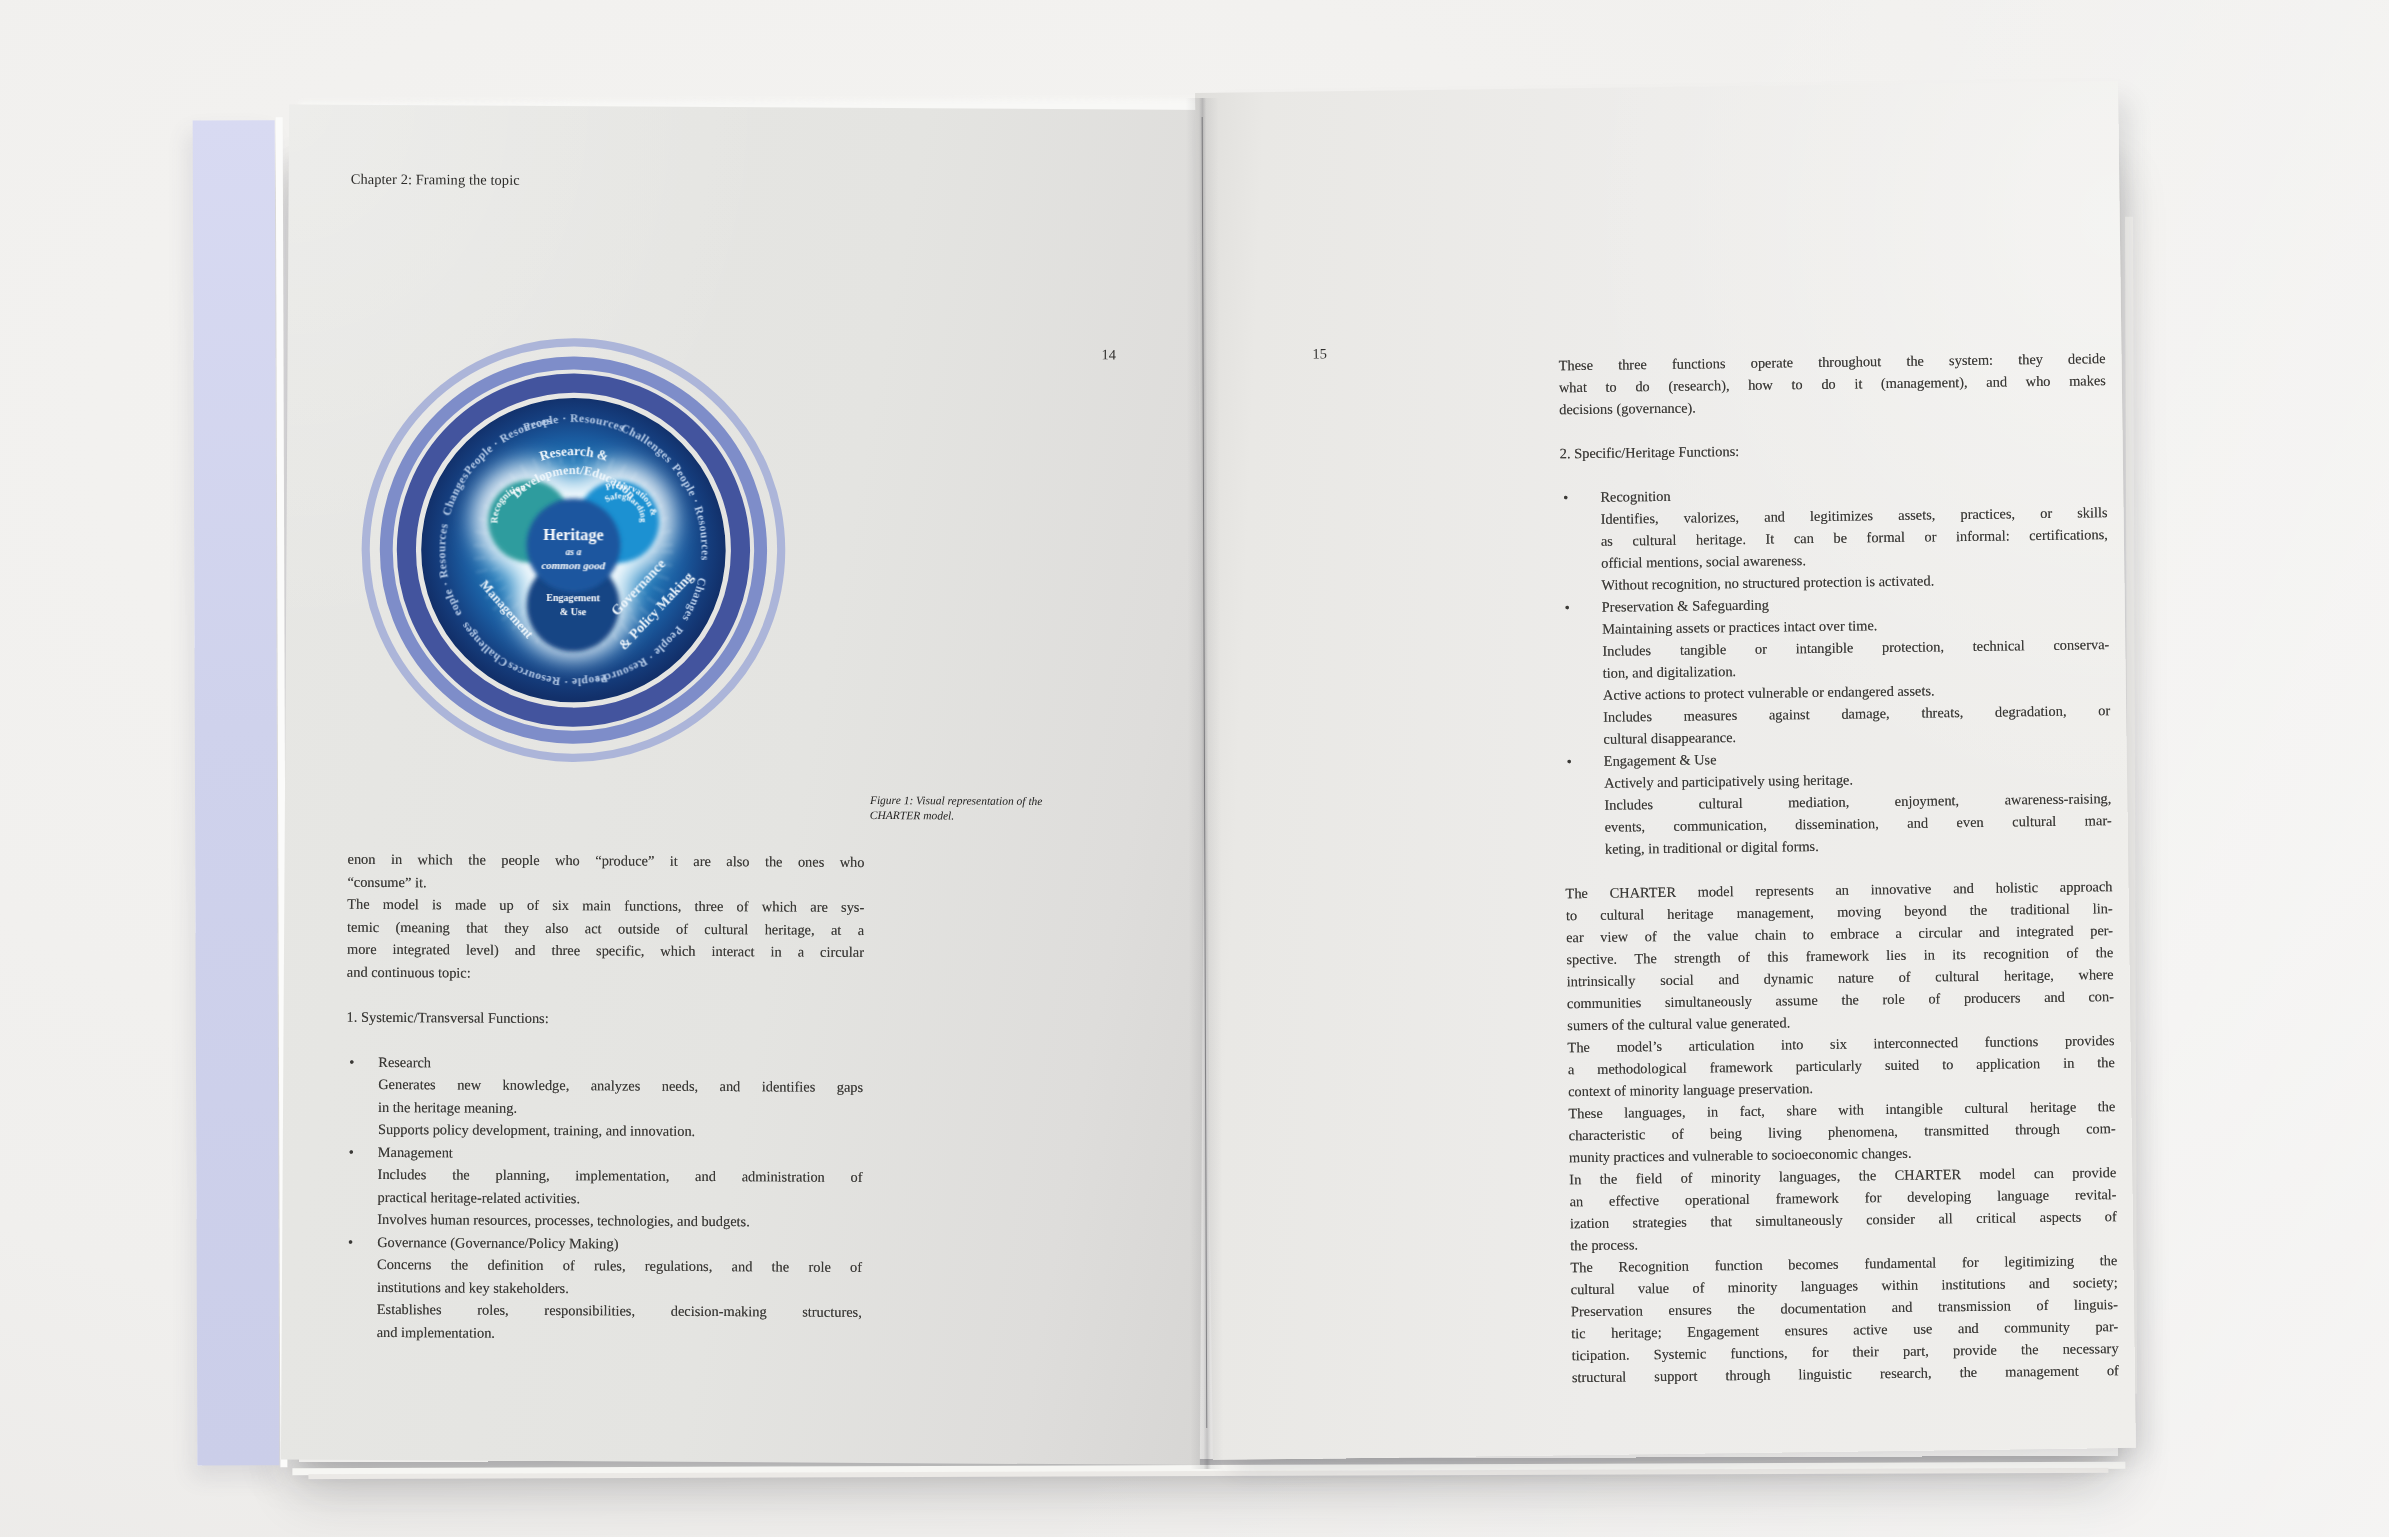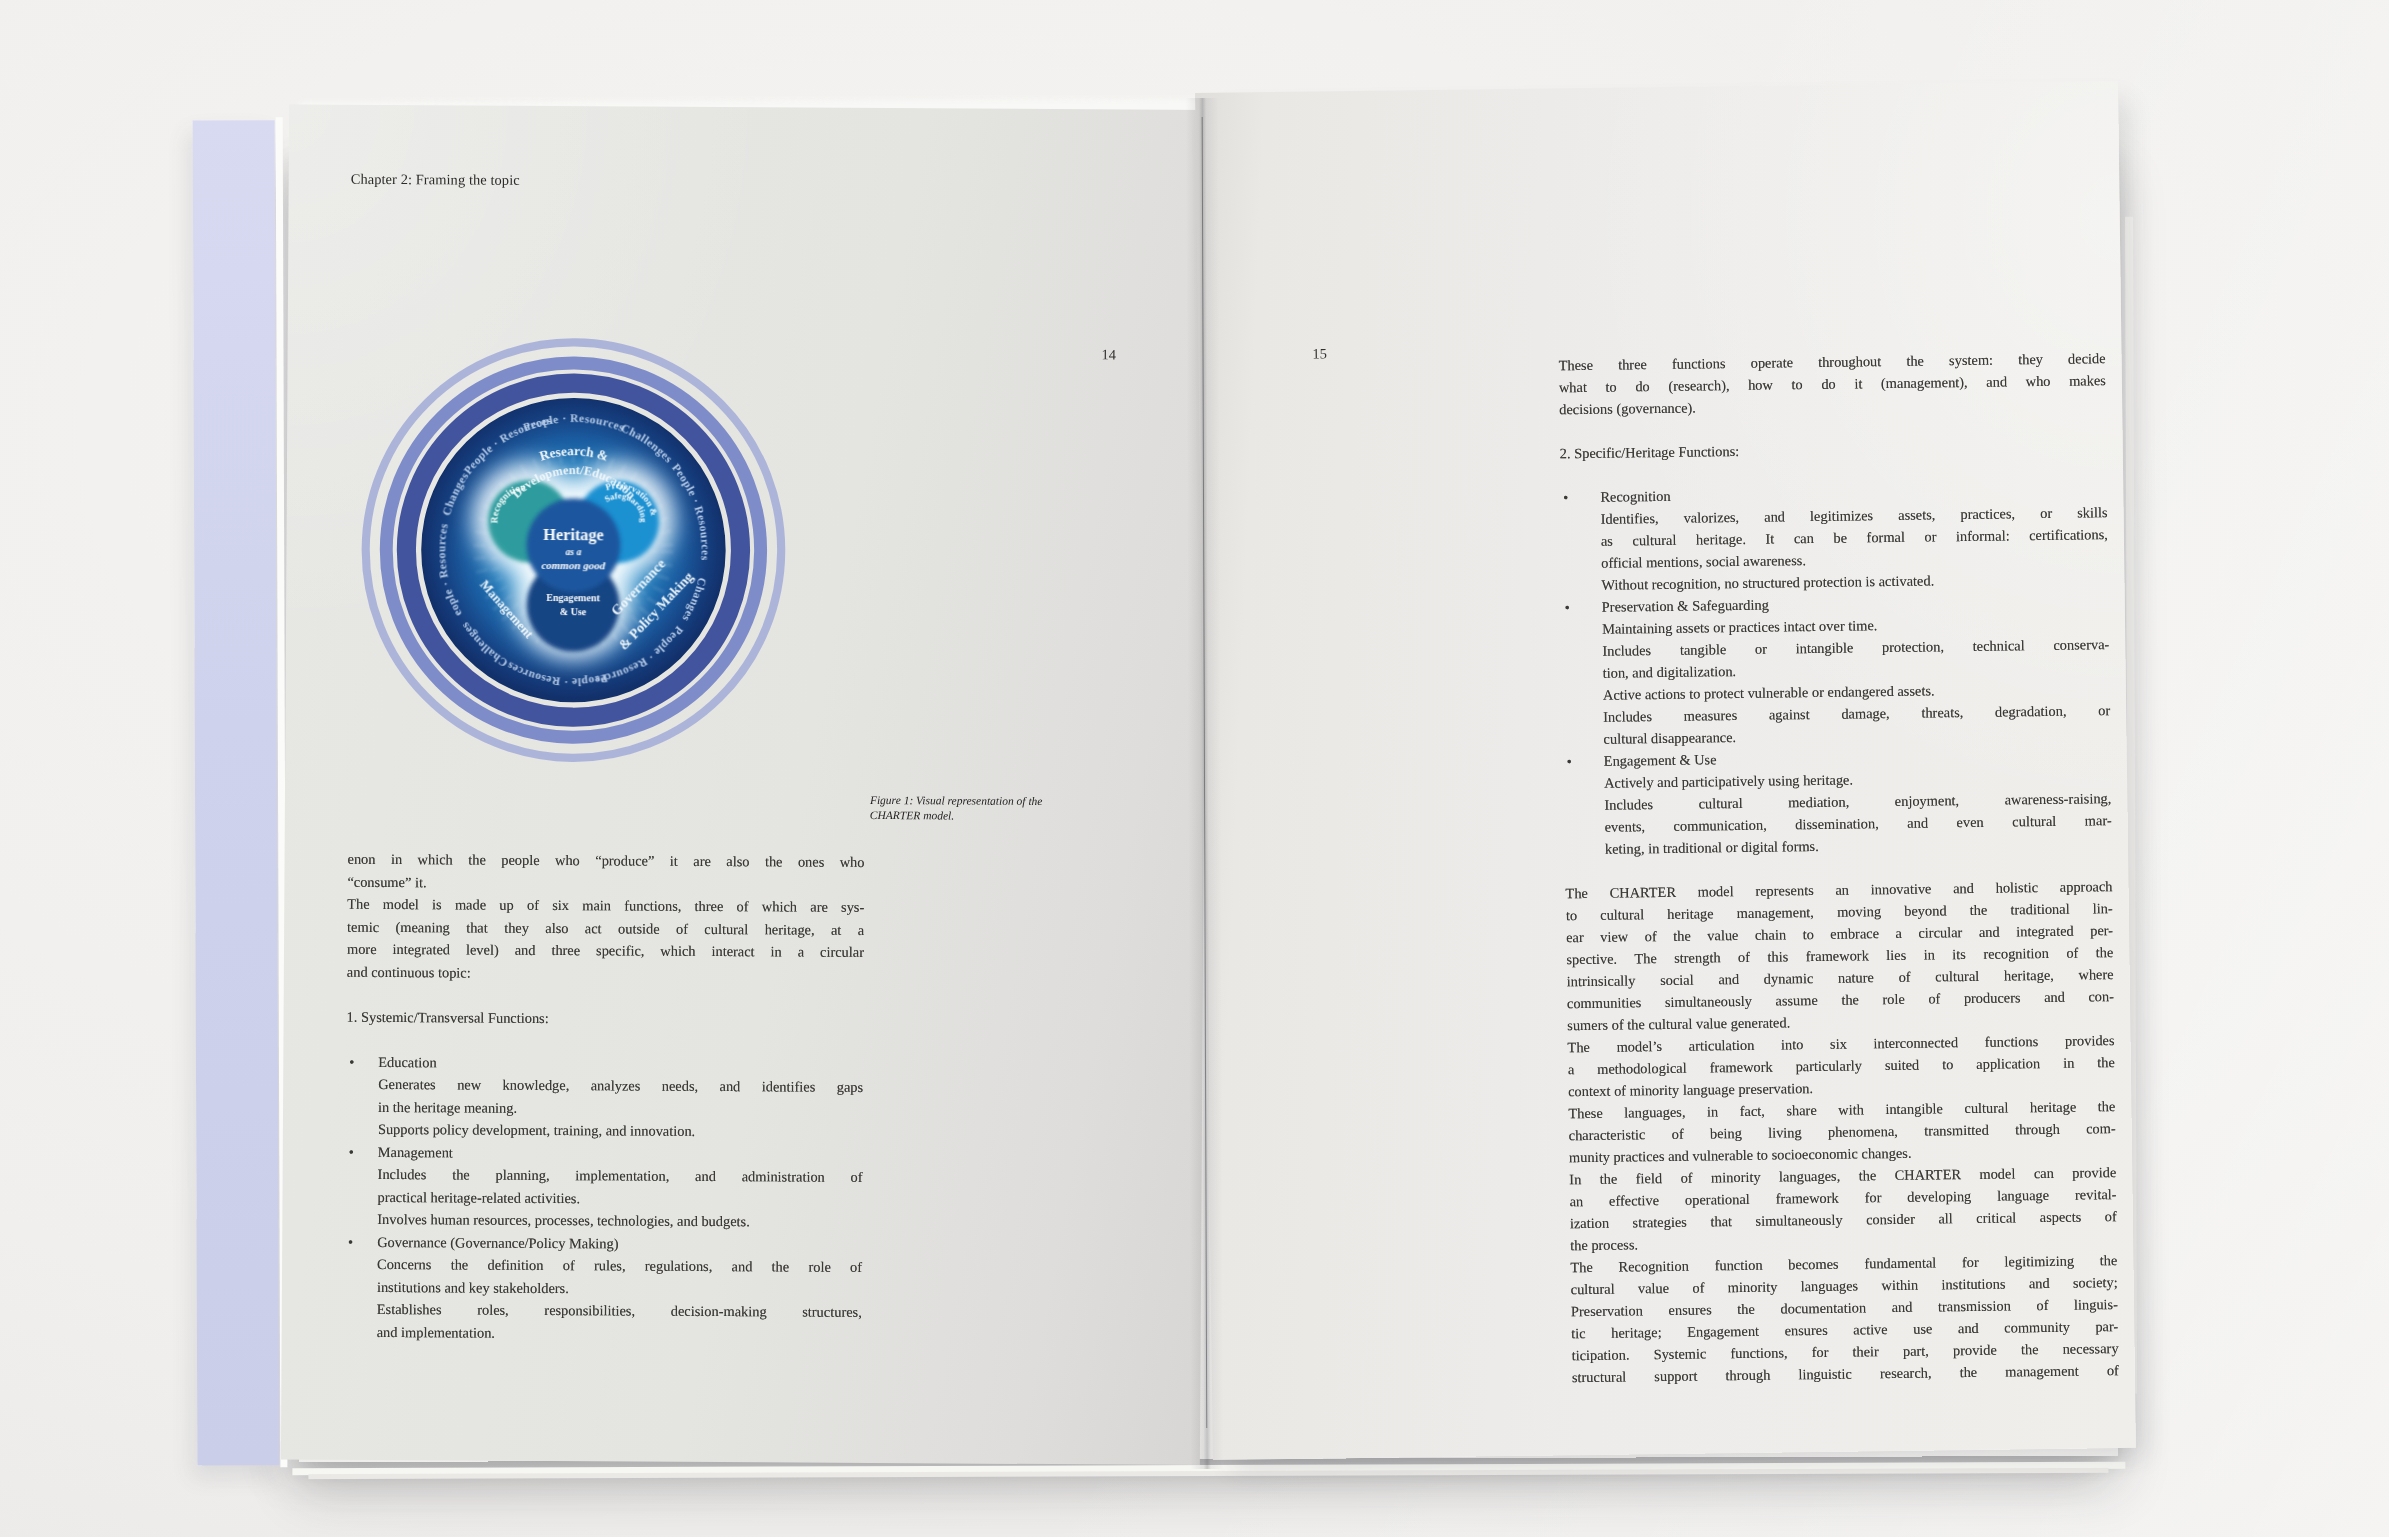--- a/index.html
+++ b/index.html
@@ -164,21 +164,21 @@
       </div>
 
       <div class="body-text bt-left" id="left-lines">
           <div class="line just"><span>enon in which the people who “produce” it are also the ones who</span></div>
           <div class="line"><span>“consume” it.</span></div>
           <div class="line just"><span>The model is made up of six main functions, three of which are sys-</span></div>
           <div class="line just"><span>temic (meaning that they also act outside of cultural heritage, at a</span></div>
           <div class="line just"><span>more integrated level) and three specific, which interact in a circular</span></div>
           <div class="line"><span>and continuous topic:</span></div>
           <div class="line gap"><span>1. Systemic/Transversal Functions:</span></div>
-          <div class="line gap bul"><span class="bullet">•</span><span>Education</span></div>
+          <div class="line gap bul"><span class="bullet">•</span><span>Research</span></div>
           <div class="line just ind"><span>Generates new knowledge, analyzes needs, and identifies gaps</span></div>
           <div class="line ind"><span>in the heritage meaning.</span></div>
           <div class="line ind"><span>Supports policy development, training, and innovation.</span></div>
           <div class="line bul"><span class="bullet">•</span><span>Management</span></div>
           <div class="line just ind"><span>Includes the planning, implementation, and administration of</span></div>
           <div class="line ind"><span>practical heritage-related activities.</span></div>
           <div class="line ind"><span>Involves human resources, processes, technologies, and budgets.</span></div>
           <div class="line bul"><span class="bullet">•</span><span>Governance (Governance/Policy Making)</span></div>
           <div class="line just ind"><span>Concerns the definition of rules, regulations, and the role of</span></div>
           <div class="line ind"><span>institutions and key stakeholders.</span></div>

